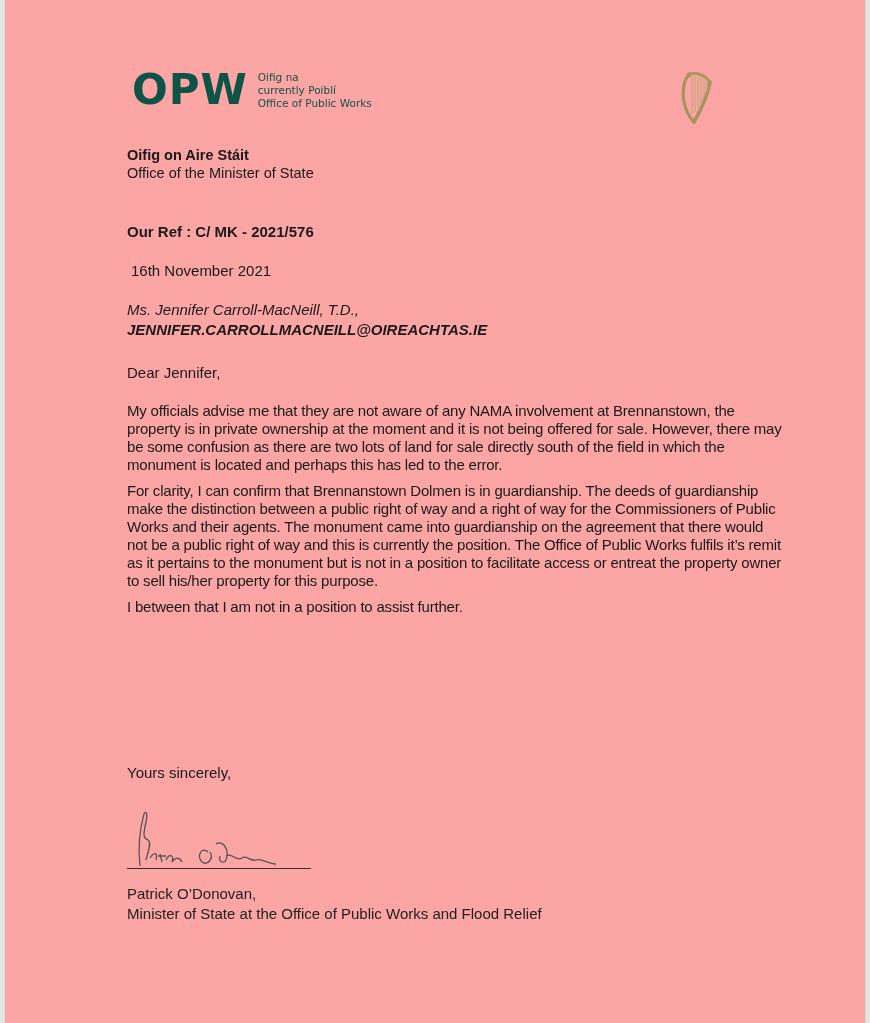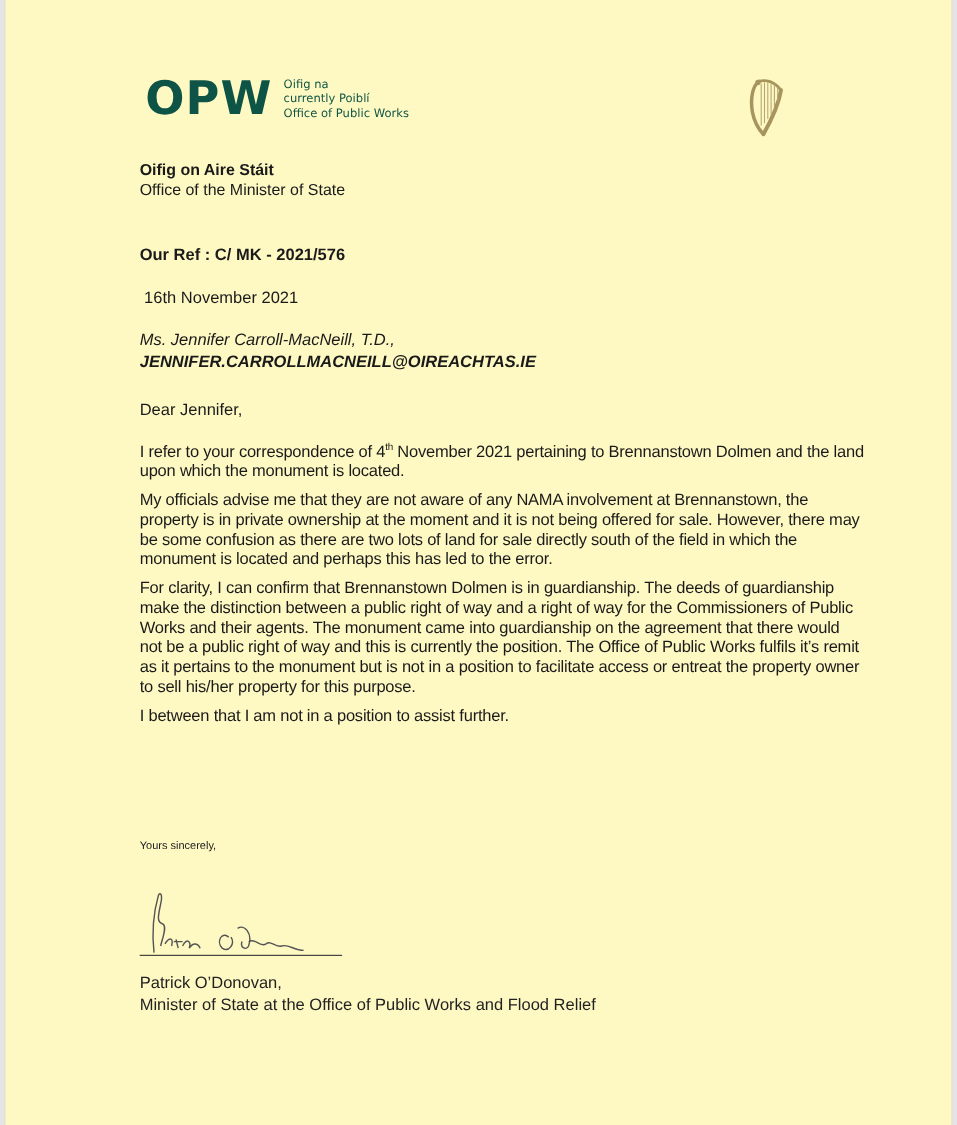--- a/index.html
+++ b/index.html
@@ -6,21 +6,21 @@
   body {
     width:870px; height:1023px; position:relative; overflow:hidden;
     background:#e6e6e6;
     font-family: "Liberation Sans", sans-serif;
     color:#1a1a1a;
   }
   .edge-left { position:absolute; left:0; top:0; width:4px; height:1023px; background:#e4e4e4; }
   .edge-right { position:absolute; right:0; top:0; width:4px; height:1023px; background:#e4e4e4; }
   .page {
     position:absolute; left:4px; top:0; width:862px; height:1023px;
-    background:#fef9c3;
+    background:#fca5a5;
     box-shadow: inset 1px 0 0 #d8d8d8, inset -1px 0 0 #d8d8d8;
   }
   .logo { position:absolute; left:128px; top:70px; display:flex; align-items:center; }
   .logo-mark {
     font-family: "DejaVu Sans", sans-serif; font-weight:bold;
     font-size:42px; color:#0e5446; letter-spacing:1px; line-height:40px;
   }
   .logo-text {
     margin-left:10px; font-family:"DejaVu Sans", sans-serif;
     font-size:10.5px; color:#0e5446; line-height:13px;
@@ -33,21 +33,21 @@
   .date { position:absolute; left:127px; top:262px; font-size:15px; font-weight:normal; }
   .recip { position:absolute; left:123px; top:300px; font-size:15px; line-height:20px;font-style:italic; }
   .recip .email { font-weight:bold; }
   .salutation { position:absolute; left:123px; top:364px; font-size:15px; }
   .body-text {
     position:absolute; left:123px; top:402px; width:660px;
     font-size:15px; line-height:18px; letter-spacing:-0.2px;
   }
   .body-text p { margin:0 0 8px 0; }
   .body-text sup { font-size:9px; line-height:0; }
-  .closing { position:absolute; left:123px; top:764px; font-size:10px; }
+  .closing { position:absolute; left:123px; top:764px; font-size:15px; }
   .signature { position:absolute; left:122px; top:808px; width:186px; height:66px; }
   .sig-line { position:absolute; left:123px; top:868px; width:184px; height:1px; background:#333; }
   .signer { position:absolute; left:123px; top:884px; font-size:15px; line-height:20px; color:#222; }
 </style>
 </head>
 <body>
 
 <div class="edge-left"></div>
 <div class="edge-right"></div>
 
@@ -89,21 +89,20 @@
   <div class="date">16th  November 2021</div>
 
   <div class="recip">
     <div>Ms. Jennifer Carroll-MacNeill, T.D.,</div>
     <div class="email">JENNIFER.CARROLLMACNEILL@OIREACHTAS.IE</div>
   </div>
 
   <div class="salutation">Dear Jennifer,</div>
 
   <div class="body-text">
-    <p><span>I refer to your correspondence of 4</span><sup>th</sup><span> November 2021 pertaining to Brennanstown Dolmen and the land upon which the monument is located.</span></p>
     <p>My officials advise me that they are not aware of any NAMA involvement at Brennanstown, the property is in private ownership at the moment and it is not being offered for sale.  However, there may be some confusion as there are two lots of land for sale directly south of the field in which the monument is located and perhaps this has led to the error.</p>
     <p>For clarity, I can confirm that Brennanstown Dolmen is in guardianship.  The deeds of guardianship make the distinction between a public right of way and a right of way for the Commissioners of Public Works and their agents.  The monument came into guardianship on the agreement that there would not be a public right of way and this is currently the position.  The Office of Public Works fulfils it’s remit as it pertains to the monument but is not in a position to facilitate access or entreat the property owner to sell his/her property for this purpose.</p>
     <p>I between that I am not in a position to assist further.</p>
   </div>
 
   <div class="closing">Yours sincerely,</div>
 
   <svg class="signature" viewBox="0 0 186 66">
     <path d="M14 58 C12 40, 14 20, 18 6 C20 2, 22 6, 20 14 C18 24, 16 30, 22 32 C26 34, 22 44, 20 52" fill="none" stroke="#555" stroke-width="1.3"></path>
     <path d="M24 50 C28 44, 32 44, 30 52 M34 46 L36 54 M32 48 L40 48 M40 52 C44 44, 48 48, 46 54 C50 48, 54 50, 56 54" fill="none" stroke="#555" stroke-width="1.3"></path>

